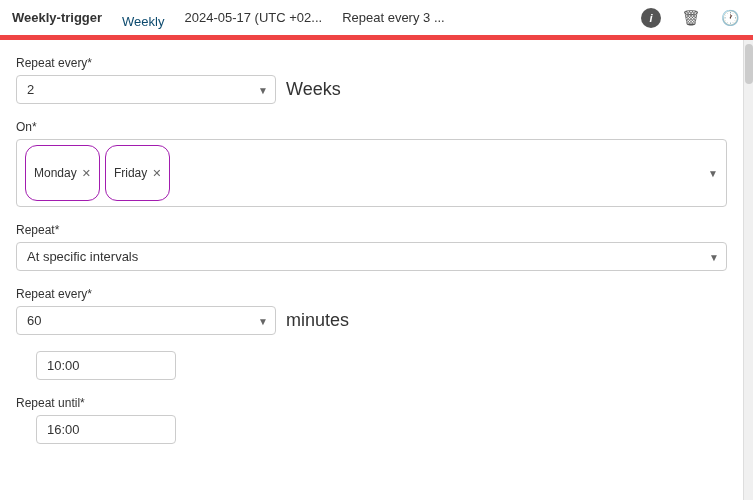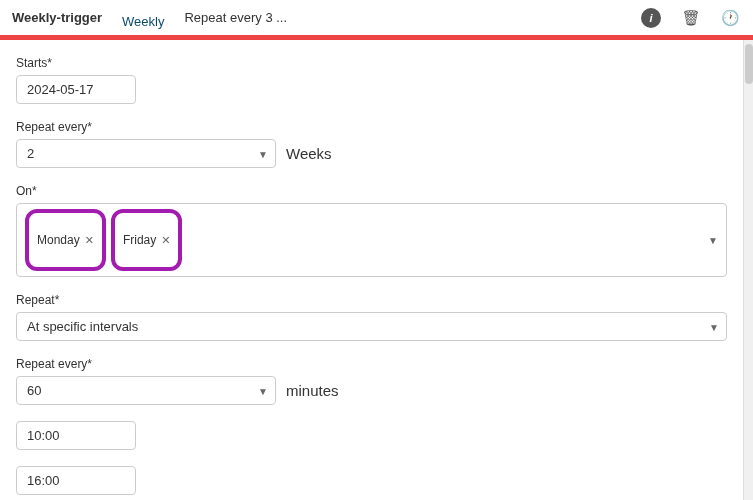--- a/index.html
+++ b/index.html
@@ -144,21 +144,21 @@
       transform: translateY(-50%);
       pointer-events: none;
       font-size: 10px;
       color: #666;
     }
 
     .repeat-every-select { width: 260px; }
     .repeat-every-minutes-select { width: 260px; }
 
     .unit-label {
-      font-size: 15px;
+      font-size: 18px;
       color: #333;
     }
 
     
     .tags-container {
       display: flex;
       align-items: center;
       flex-wrap: wrap;
       border: 1px solid #ccc;
       border-radius: 4px;
@@ -167,21 +167,21 @@
       min-height: 36px;
       gap: 5px;
       background: #fff;
       cursor: pointer;
       position: relative;
     }
     .tag {
       display: flex;
       align-items: center;
       background: #fff;
-      border: 4px solid #a21caf;
+      border: 1px solid #a21caf;
       border-radius: 12px;
       padding: 20px 8px;
       font-size: 12px;
       color: #333;
       gap: 5px;
     }
     .tag-remove {
       cursor: pointer;
       color: #666;
       font-size: 11px;
@@ -199,43 +199,41 @@
     
     .full-select-wrapper {
       width: 100%;
       border-radius: 14px;
     }
     .full-select-wrapper .form-select {
       width: 100%;
     }
 
     .time-input {
-      width: 120px;
+      width: 140px;
+      margin-left: 20px;
     }
   </style>
 </head>
 <body>
 
 <div class="header">
   <span class="header-title">Weekly-trigger</span>
   <span class="header-badge">Weekly</span>
+  <span class="header-date">2024-05-17 (UTC +02...</span>
   <span class="header-repeat">Repeat every 3 ...</span>
   <div class="header-spacer"></div>
   <div class="header-icon info-icon">i</div>
   <div class="header-icon">🗑</div>
   <div class="header-icon">🕐</div>
 </div>
 
 <div class="content">
   <div class="form-area">
 
-    <div class="form-group">
-      <label class="form-label">Starts*</label>
-      <input type="text" class="form-input date-input" value="2024-05-17" style="">
-    </div>
 
     <div class="form-group">
       <label class="form-label">Repeat every*</label>
       <div class="inline-group">
         <div class="select-wrapper">
           <select class="form-select repeat-every-select">
             <option value="2" selected="">2</option>
             <option value="1">1</option>
             <option value="3">3</option>
             <option value="4">4</option>
@@ -288,20 +286,21 @@
         </div>
         <span class="unit-label">minutes</span>
       </div>
     </div>
 
     <div class="form-group">
       <input type="text" class="form-input time-input" value="10:00" style="">
     </div>
 
     <div class="form-group">
+      <label class="form-label">Repeat until*</label>
       <input type="text" class="form-input time-input" value="16:00" style="">
     </div>
 
   </div>
 
   <div class="scrollbar">
     <div class="scrollbar-thumb"></div>
   </div>
 </div>
 

